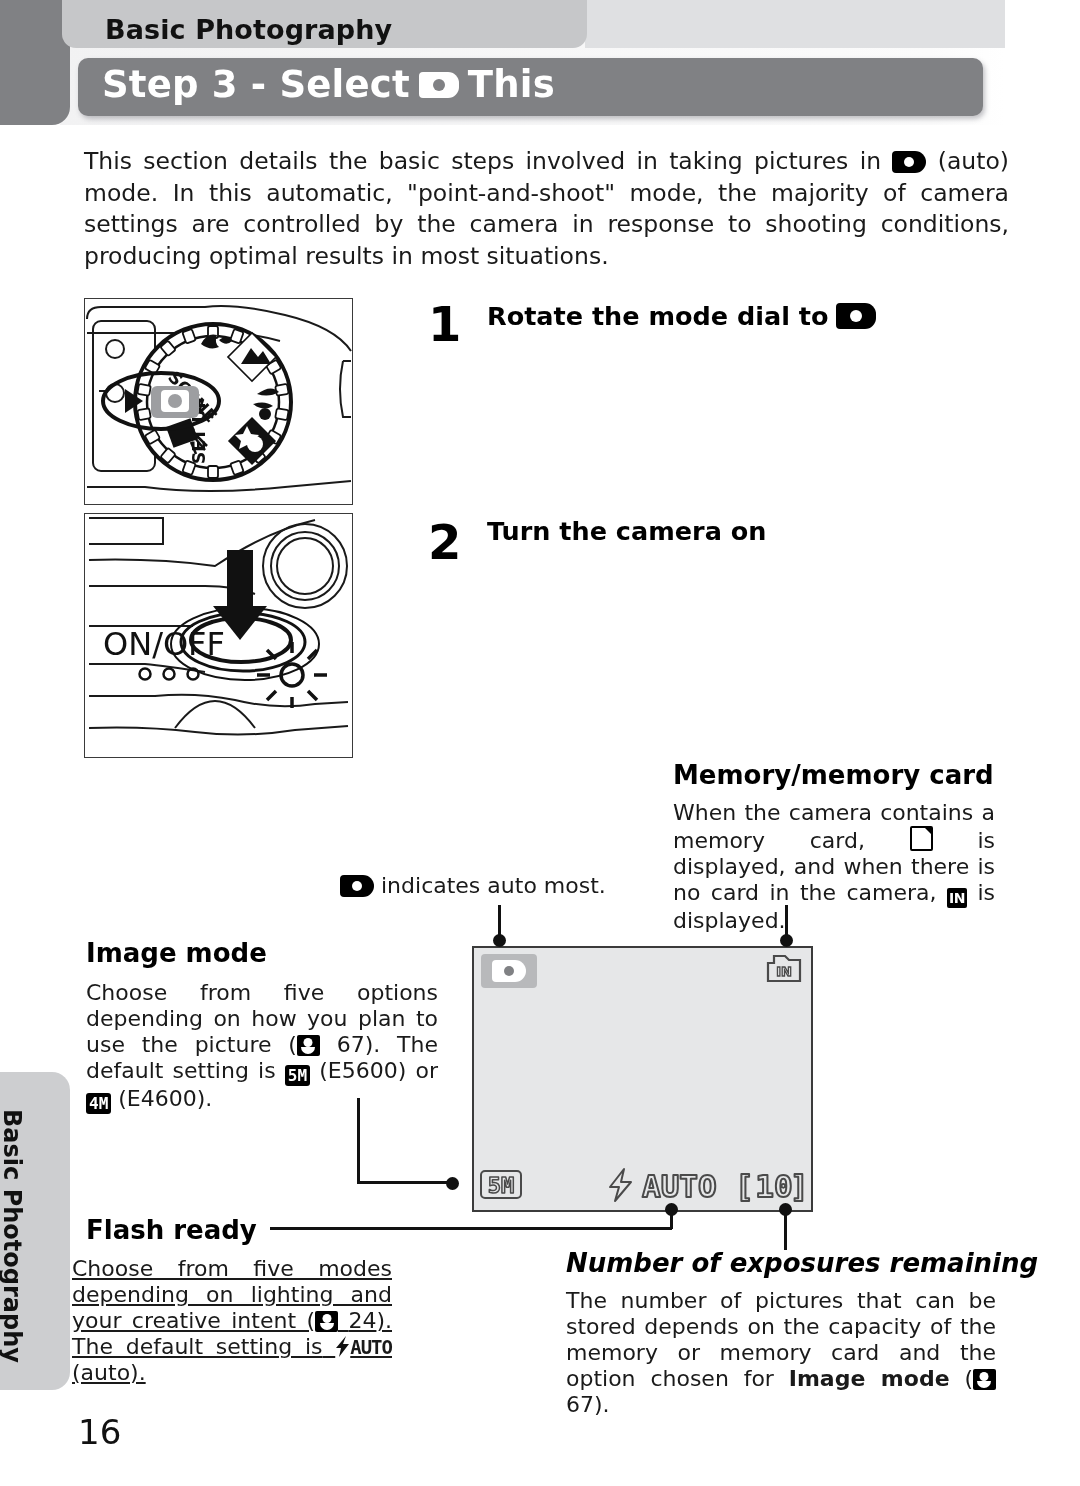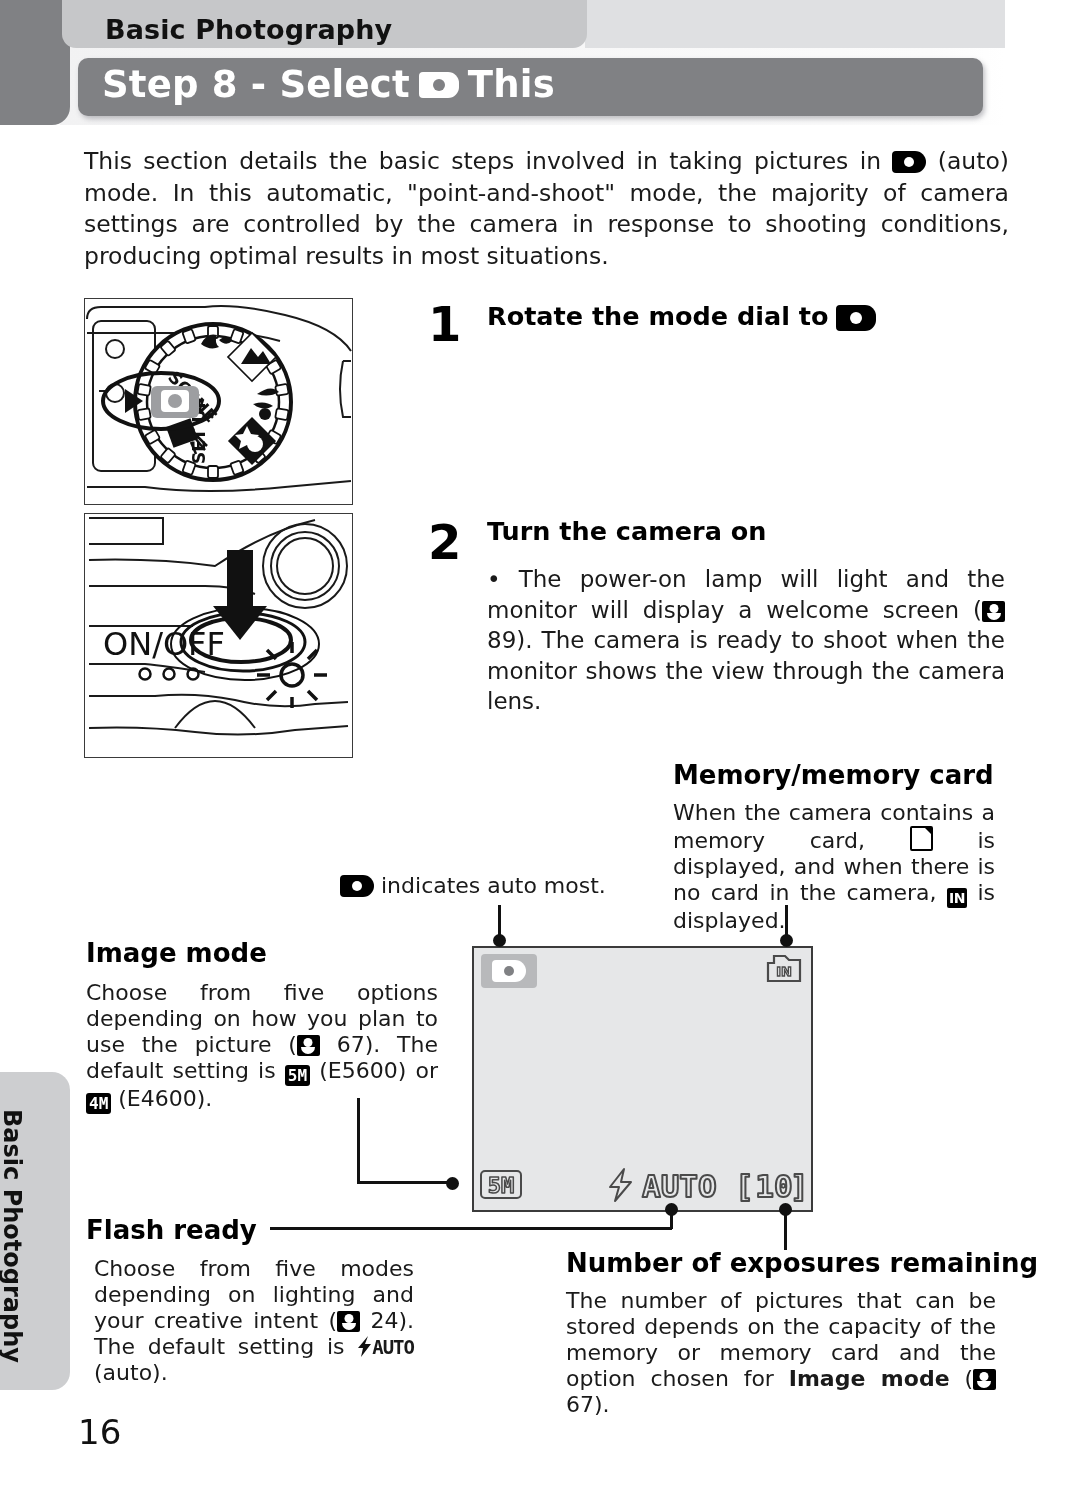--- a/index.html
+++ b/index.html
@@ -57,21 +57,21 @@
   #dial-illus{left:84px;top:298px;width:267px;height:205px;}
   #onoff-illus{left:84px;top:513px;width:267px;height:243px;}
 
   
   .step-num{
     position:absolute;font-size:48px;font-weight:bold;color:#000;line-height:1;
     font-family:"DejaVu Sans","Liberation Sans",sans-serif;
   }
   .step-head{
     position:absolute;font-size:25.5px;font-weight:bold;color:#000;
-    display:flex;align-items:flex-end;gap:8px;white-space:nowrap;
+    display:flex;align-items:center;gap:8px;white-space:nowrap;
   }
   .step-body{
     position:absolute;font-size:23px;line-height:30.5px;color:#1a1a1a;text-align:justify;
   }
 
   
   .callout-h{font-size:26px;font-weight:bold;color:#000;position:absolute;white-space:nowrap;}
   .callout-p{font-size:22px;line-height:26px;color:#1a1a1a;position:absolute;text-align:justify;}
 
   
@@ -173,21 +173,21 @@
 
   <div class="hdr-shadowband"></div>
   <div class="hdr-chapter-bg2"></div>
   <div class="hdr-tabdark"></div>
 
   <div class="hdr-chapter"></div>
   <div class="hdr-chapter-inner">Basic Photography</div>
 
   <div class="hdr-title-bar">
     <div class="hdr-title-text">
-      <span>Step 8 - Select</span>
+      <span>Step 3 - Select</span>
       <span class="ico-cam white s28"></span>
       <span>This</span>
     </div>
   </div>
 
   <div class="intro">
     <span>This section details the basic steps involved in taking pictures in</span>
     <span class="ico-cam s24"></span>
     <span>(auto) mode.</span>
     <span>In this automatic, "point-and-shoot" mode, the majority of camera settings are controlled by the camera in response to shooting conditions, producing optimal results in most situations.</span>
@@ -361,24 +361,20 @@
   </div>
 
   <div class="step-num" style="left:428px;top:300px;">1</div>
   <div class="step-head" style="left:487px;top:301px;">
     <span>Rotate the mode dial to</span>
     <span class="ico-cam s28"></span>
   </div>
 
   <div class="step-num" style="left:428px;top:518px;">2</div>
   <div class="step-head" style="left:487px;top:516px;">Turn the camera on</div>
-  <div class="step-body" style="left:487px;top:564px;width:518px;">
-    <span>• The power-on lamp will light and the monitor will display a welcome screen (</span><span class="ico-book"></span>
-    <span>89</span><span>). The camera is ready to shoot when the monitor shows the view through the camera lens.</span>
-  </div>
 
   <div class="callout-h" style="left:673px;top:760px;">Memory/memory card</div>
   <div class="callout-p" style="left:673px;top:800px;width:322px;">
     <span>When the camera contains a memory card,</span>
     <span class="ico-card"></span>
     <span>is displayed, and when there is no card in the camera,</span>
     <span class="ico-in">IN</span>
     <span>is displayed.</span>
   </div>
 
@@ -437,32 +433,32 @@
   <div class="dot" style="left:446px;top:1177px;"></div>
 
   <div class="lead" style="left:270px;top:1227px;width:402px;height:2.5px;"></div>
   <div class="lead" style="left:670px;top:1210px;width:2.5px;height:19px;"></div>
   <div class="dot" style="left:665px;top:1203px;"></div>
 
   <div class="lead" style="left:784px;top:1210px;width:2.5px;height:40px;"></div>
   <div class="dot" style="left:779px;top:1203px;"></div>
 
   <div class="callout-h" style="left:86px;top:1215px;">Flash ready</div>
-  <div class="callout-p" style="left:94px;top:1256px;width:320px;">
+  <div class="callout-p" style="left:72px;top:1256px;width:320px;text-decoration:underline;">
     <span>Choose from five modes depending on lighting and your creative intent (</span><span class="ico-book"></span>
     <span>24</span><span>). The default setting is</span>
     <span class="ico-flash">
       <svg width="15" height="21" viewBox="0 0 15 21">
           <path d="M11 0 L1 12 L6 12 L4 21 L14 8 L8 8 Z" fill="#111"></path>
         </svg>
     </span><span class="flash-auto">AUTO</span>
     <span>(auto).</span>
   </div>
 
-  <div class="callout-h" style="left:566px;top:1248px;">Number of exposures remaining</div>
+  <div class="callout-h" style="left:566px;top:1248px;font-style:italic;">Number of exposures remaining</div>
   <div class="callout-p" style="left:566px;top:1288px;width:430px;">
     <span>The number of pictures that can be stored depends on the capacity of the memory or memory card and the option chosen for</span>
     <b>Image mode</b>
     <span>(</span><span class="ico-book"></span>
     <span>67</span><span>).</span>
   </div>
 
   <div id="side-tab">
     <div id="side-tab-label">Basic Photography</div>
   </div>

